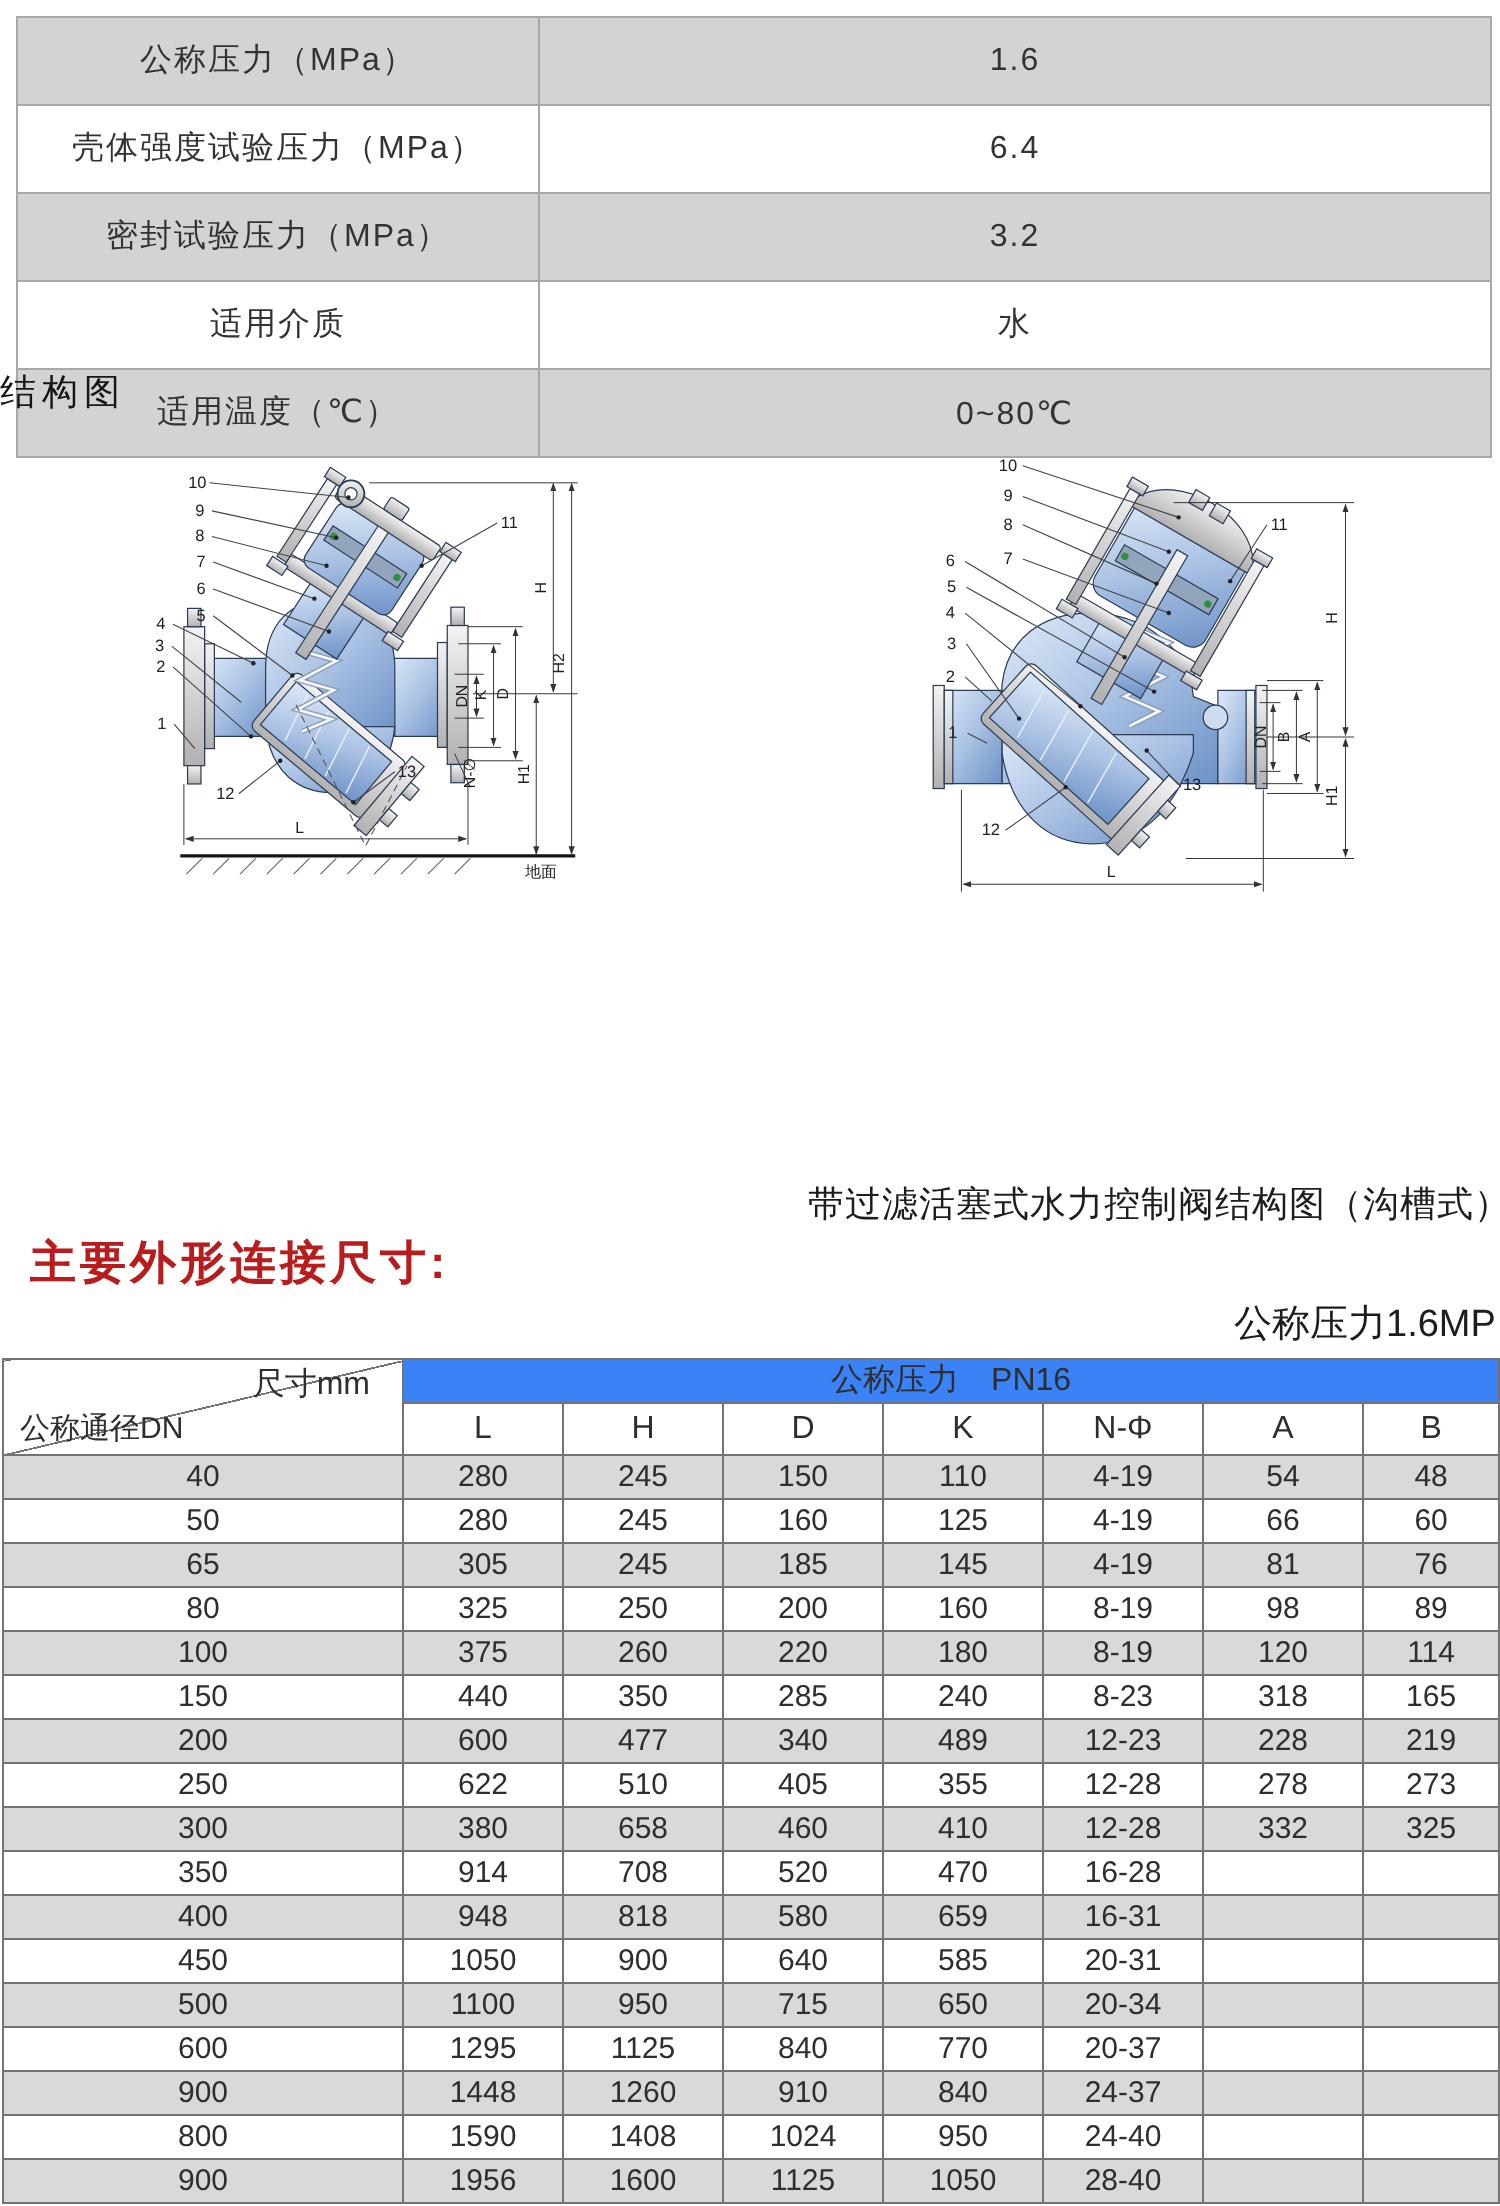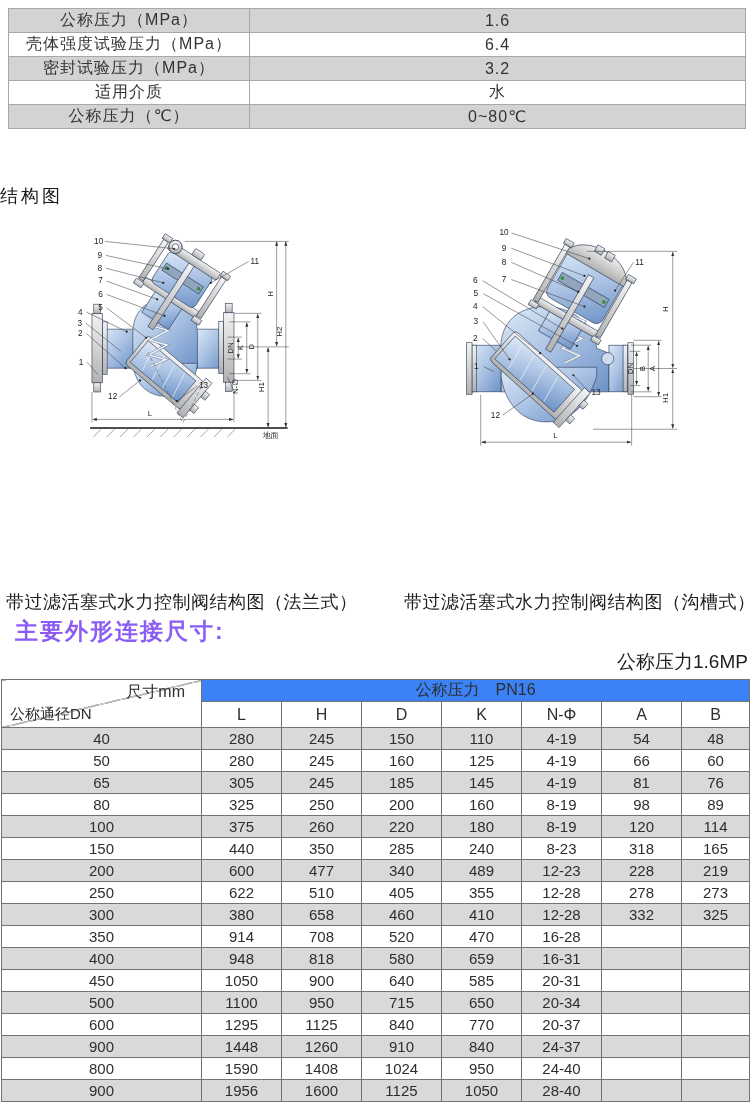--- a/index.html
+++ b/index.html
@@ -2,33 +2,33 @@
 <html><head>
 <meta charset="utf-8">
 <style>
   html,body{margin:0;padding:0;}
   .page{position:relative;width:750px;height:1103px;background:#fff;overflow:hidden;
         font-family:"Liberation Sans","DejaVu Sans",sans-serif;color:#2e2e2e;}
 
   
   .spec-table{position:absolute;left:8px;top:8px;width:738px;border-collapse:collapse;table-layout:fixed;}
   .spec-table td{border:1px solid #a8a8a8;height:23px;text-align:center;font-size:16px;
-                 color:#333;padding:0;letter-spacing:1px;}
+                 color:#333;padding:10px;letter-spacing:1px;}
   .spec-table tr:nth-child(odd) td{background:#d3d3d3;}
   .spec-table tr:nth-child(even) td{background:#fff;}
   .spec-table td.lab{width:240px;}
 
   
   .structure-heading{position:absolute;left:0;top:184px;width:676px;text-align:left;
                      font-size:18px;letter-spacing:3px;color:#161616;}
   .cap{position:absolute;top:590px;font-size:18px;color:#1d1d1d;letter-spacing:0.5px;white-space:nowrap;}
   .cap-left{left:6px;}
   .cap-right{left:404px;}
   .section-heading{position:absolute;left:15px;top:616px;font-size:23px;font-weight:bold;
-                   color:#8b5cf6;letter-spacing:2px;}
+                   color:#b91c1c;letter-spacing:2px;}
   .pressure-note{position:absolute;left:617px;top:649px;font-size:19px;color:#1d1d1d;white-space:nowrap;}
 
   
   svg.diag{position:absolute;font-family:"Liberation Sans","DejaVu Sans",sans-serif;}
   svg.diag text{fill:#222;}
   .callout-num{font-size:13.5px;}
   .dim-label{font-size:13px;}
 
   
   .dims-table{position:absolute;left:1px;top:679px;width:748px;border-collapse:collapse;table-layout:fixed;}
@@ -61,21 +61,21 @@
         </tr>
         <tr>
           <td class="lab">密封试验压力（MPa）</td>
           <td>3.2</td>
         </tr>
         <tr>
           <td class="lab">适用介质</td>
           <td>水</td>
         </tr>
         <tr>
-          <td class="lab">公称压力（℃）</td>
+          <td class="lab">适用温度（℃）</td>
           <td>0~80℃</td>
         </tr>
       </tbody>
   </table>
 
   <div class="structure-heading">结构图</div>
 
   <svg class="diag" style="left:0;top:228px" width="368" height="356" viewBox="0 228 368 584">
     <defs>
       <linearGradient id="gB1" x1="0" y1="0" x2="1" y2="1">
@@ -313,21 +313,20 @@
     <g text-anchor="middle" class="dim-label">
       <text x="675" y="457" transform="rotate(-90 675 457)">DN</text>
       <text x="694" y="457" transform="rotate(-90 694 457)">B</text>
       <text x="711" y="457" transform="rotate(-90 711 457)">A</text>
       <text x="733" y="360" transform="rotate(-90 733 360)">H</text>
       <text x="733" y="505" transform="rotate(-90 733 505)">H1</text>
       <text x="549" y="571">L</text>
     </g>
   </svg>
 
-  <div class="cap cap-left">带过滤活塞式水力控制阀结构图（法兰式）</div>
   <div class="cap cap-right">带过滤活塞式水力控制阀结构图（沟槽式）</div>
 
   <div class="section-heading">主要外形连接尺寸:</div>
   <div class="pressure-note">公称压力1.6MP</div>
 
   <table class="dims-table">
     <colgroup>
       <col style="width:200px">
         <col style="width:80px">
         <col style="width:80px">

